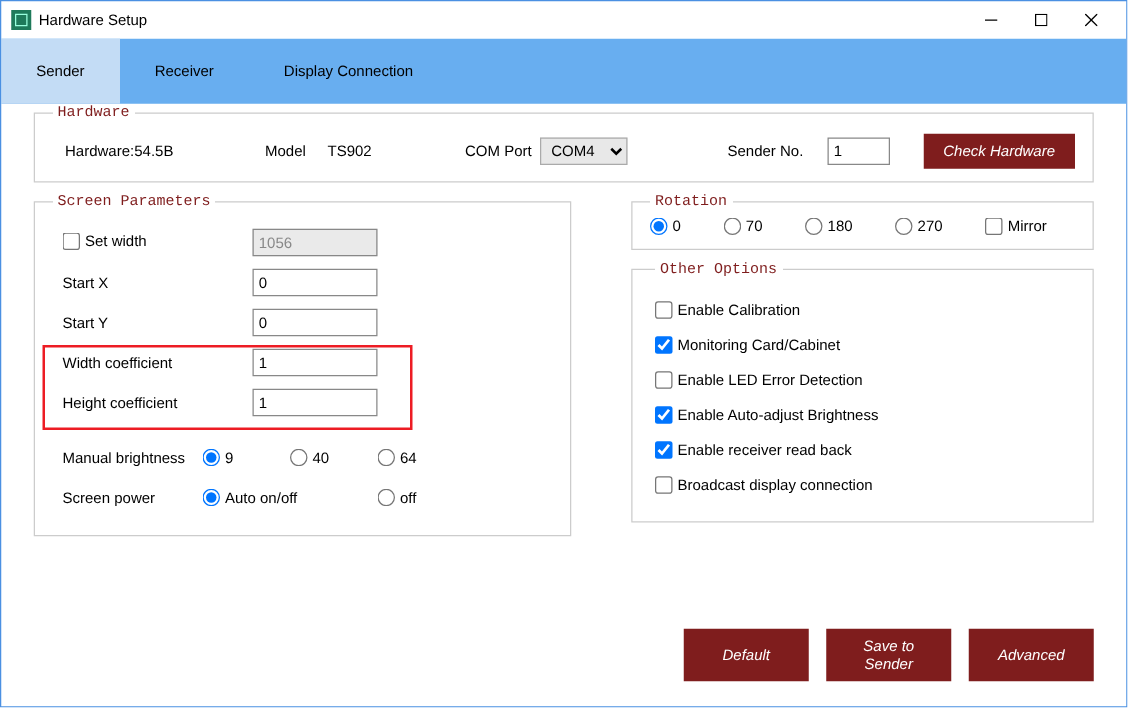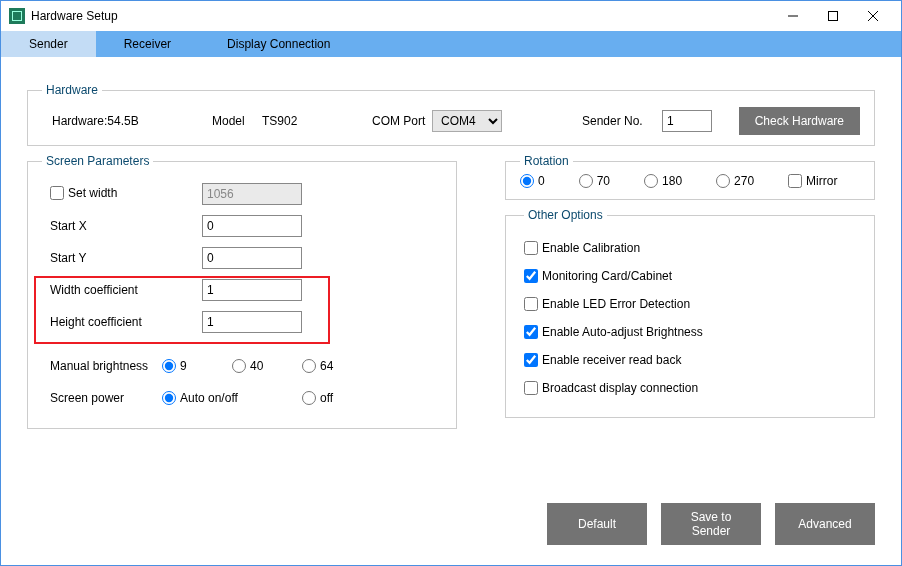--- a/index.html
+++ b/index.html
@@ -5,28 +5,28 @@
   * { box-sizing: border-box; font-family: "Segoe UI", Tahoma, sans-serif; font-size: 12px; }
   body { margin: 0; background: #fff; }
   .window { width: 902px; height: 566px; border: 1px solid #4a90e2; position: relative; background: #fff; }
   .titlebar { height: 30px; display: flex; align-items: center; padding: 0 8px; }
   .titlebar .icon { width: 16px; height: 16px; background: #1e7a5a; margin-right: 6px; display:inline-block; position:relative; }
   .titlebar .icon::before { content:""; position:absolute; inset:3px; border:1px solid #9fd; }
   .title { flex: 1; }
   .winbtns { display: flex; gap: 0; }
   .winbtn { width: 40px; height: 28px; display: flex; align-items: center; justify-content: center; cursor: pointer; }
   .winbtn svg { width: 10px; height: 10px; }
-  .tabbar { height: 26px; background: #68aef0; display: flex; }
+  .tabbar { height: 52px; background: #68aef0; display: flex; }
   .tab { padding: 0 28px; display: flex; align-items: center; color: #000; cursor: pointer; }
   .tab.active { background: #c3dcf5; }
   .content { position: absolute; left: 26px; top: 82px; right: 26px; bottom: 54px; }
   fieldset { border: 1px solid #ccc; padding: 10px 14px; margin: 0 0 8px 0; position: relative; }
-  legend { padding: 0 4px; color: #0c4a6e; }
+  legend { padding: 0 4px; color: #7f1d1d; font-family: Liberation Mono, monospace; }
   .row { display: flex; align-items: center; }
-  .btn { background: #737373; color: #fff; border: none; padding: 7px 16px; cursor: pointer; }
+  .btn { background: #7f1d1d; color: #fff; border: none; padding: 7px 16px; cursor: pointer; font-style: italic; }
   select { border: 1px solid #aaa; background: #e8e8e8; height: 22px; padding: 0 4px; }
   select.light { background:#fff; }
   input[type=text] { border: 1px solid #888; height: 22px; padding: 0 4px; }
   input[type=text].disabled { background: #eaeaea; color: #888; }
   input[type=checkbox] { width: 14px; height: 14px; margin: 0 4px 0 0; vertical-align: middle; }
   input[type=radio] { width: 14px; height: 14px; margin: 0 4px 0 0; vertical-align: middle; }
   label { display: inline-flex; align-items: center; }
   .two-col { display: flex; gap: 16px; }
   .col-left { width: 430px; }
   .col-right { flex: 1; margin-left: 32px; }

